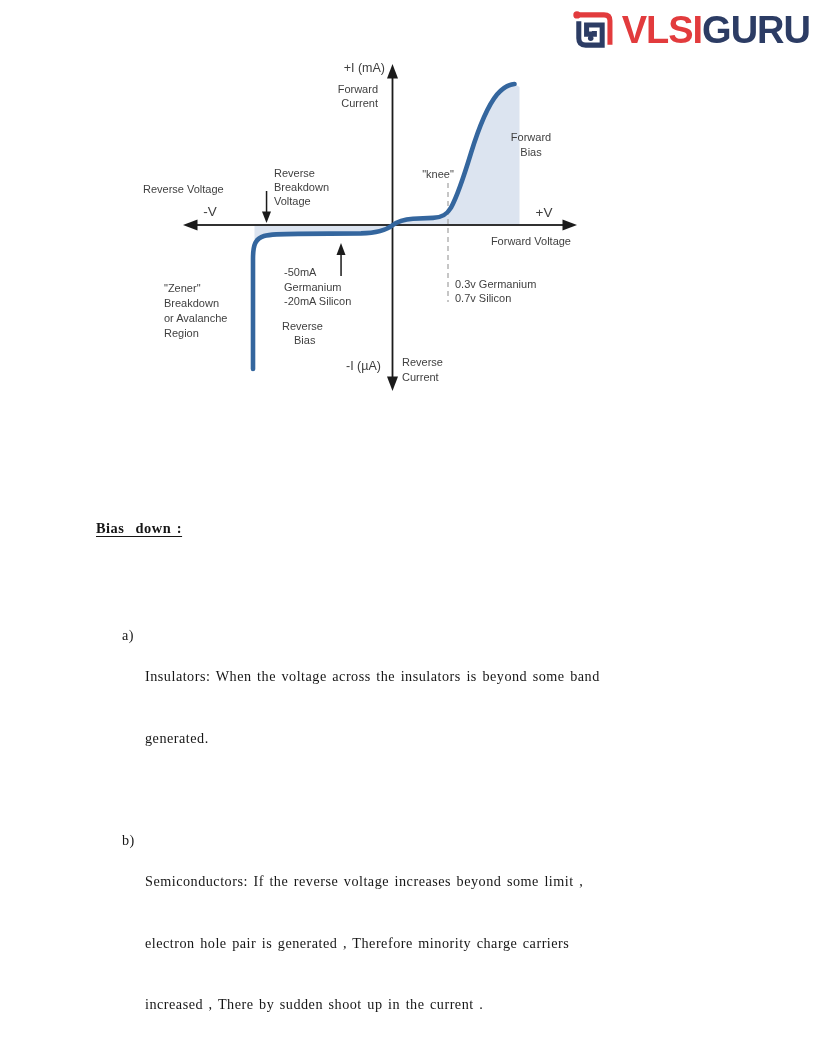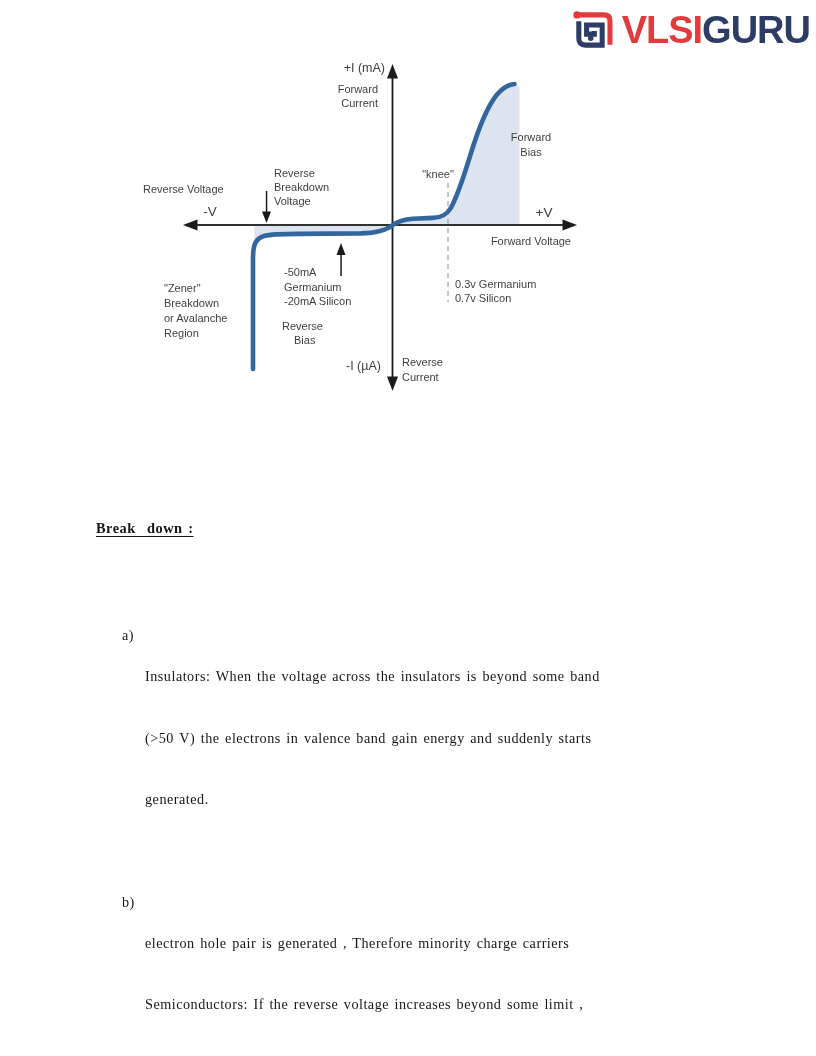--- a/index.html
+++ b/index.html
@@ -119,35 +119,34 @@
 
     <text x="385" y="72" text-anchor="end" class="blue" fill="#5e86bd">+I (mA)</text>
     <text x="210" y="216" text-anchor="middle" class="axis-big" fill="#5e86bd">-V</text>
     <text x="544" y="217" text-anchor="middle" class="axis-big" fill="#5e86bd">+V</text>
     <text x="381" y="370" text-anchor="end" class="blue" fill="#5e86bd">-I (µA)</text>
   </svg>
 
   <div class="content">
 
     <section id="sec-breakdown">
-      <h2>Break  down :</h2>
+      <h2>Bias  down :</h2>
       <div class="item-list">
         <div class="item">
           <span class="marker">a)</span>
           <span class="lines">
             <div>Insulators: When the voltage across the insulators is beyond some band</div>
-            <div>(&gt;50 V) the electrons in valence band gain energy and suddenly starts</div>
             <div>generated.</div>
           </span>
         </div>
         <div class="item">
           <span class="marker">b)</span>
           <span class="lines">
+            <div>Semiconductors: If the reverse voltage increases beyond some limit ,</div>
             <div>electron hole pair is generated , Therefore minority charge carriers</div>
-            <div>Semiconductors: If the reverse voltage increases beyond some limit ,</div>
             <div>increased , There by sudden shoot up in the current .</div>
           </span>
         </div>
       </div>
     </section>
 
     
 
     
 

